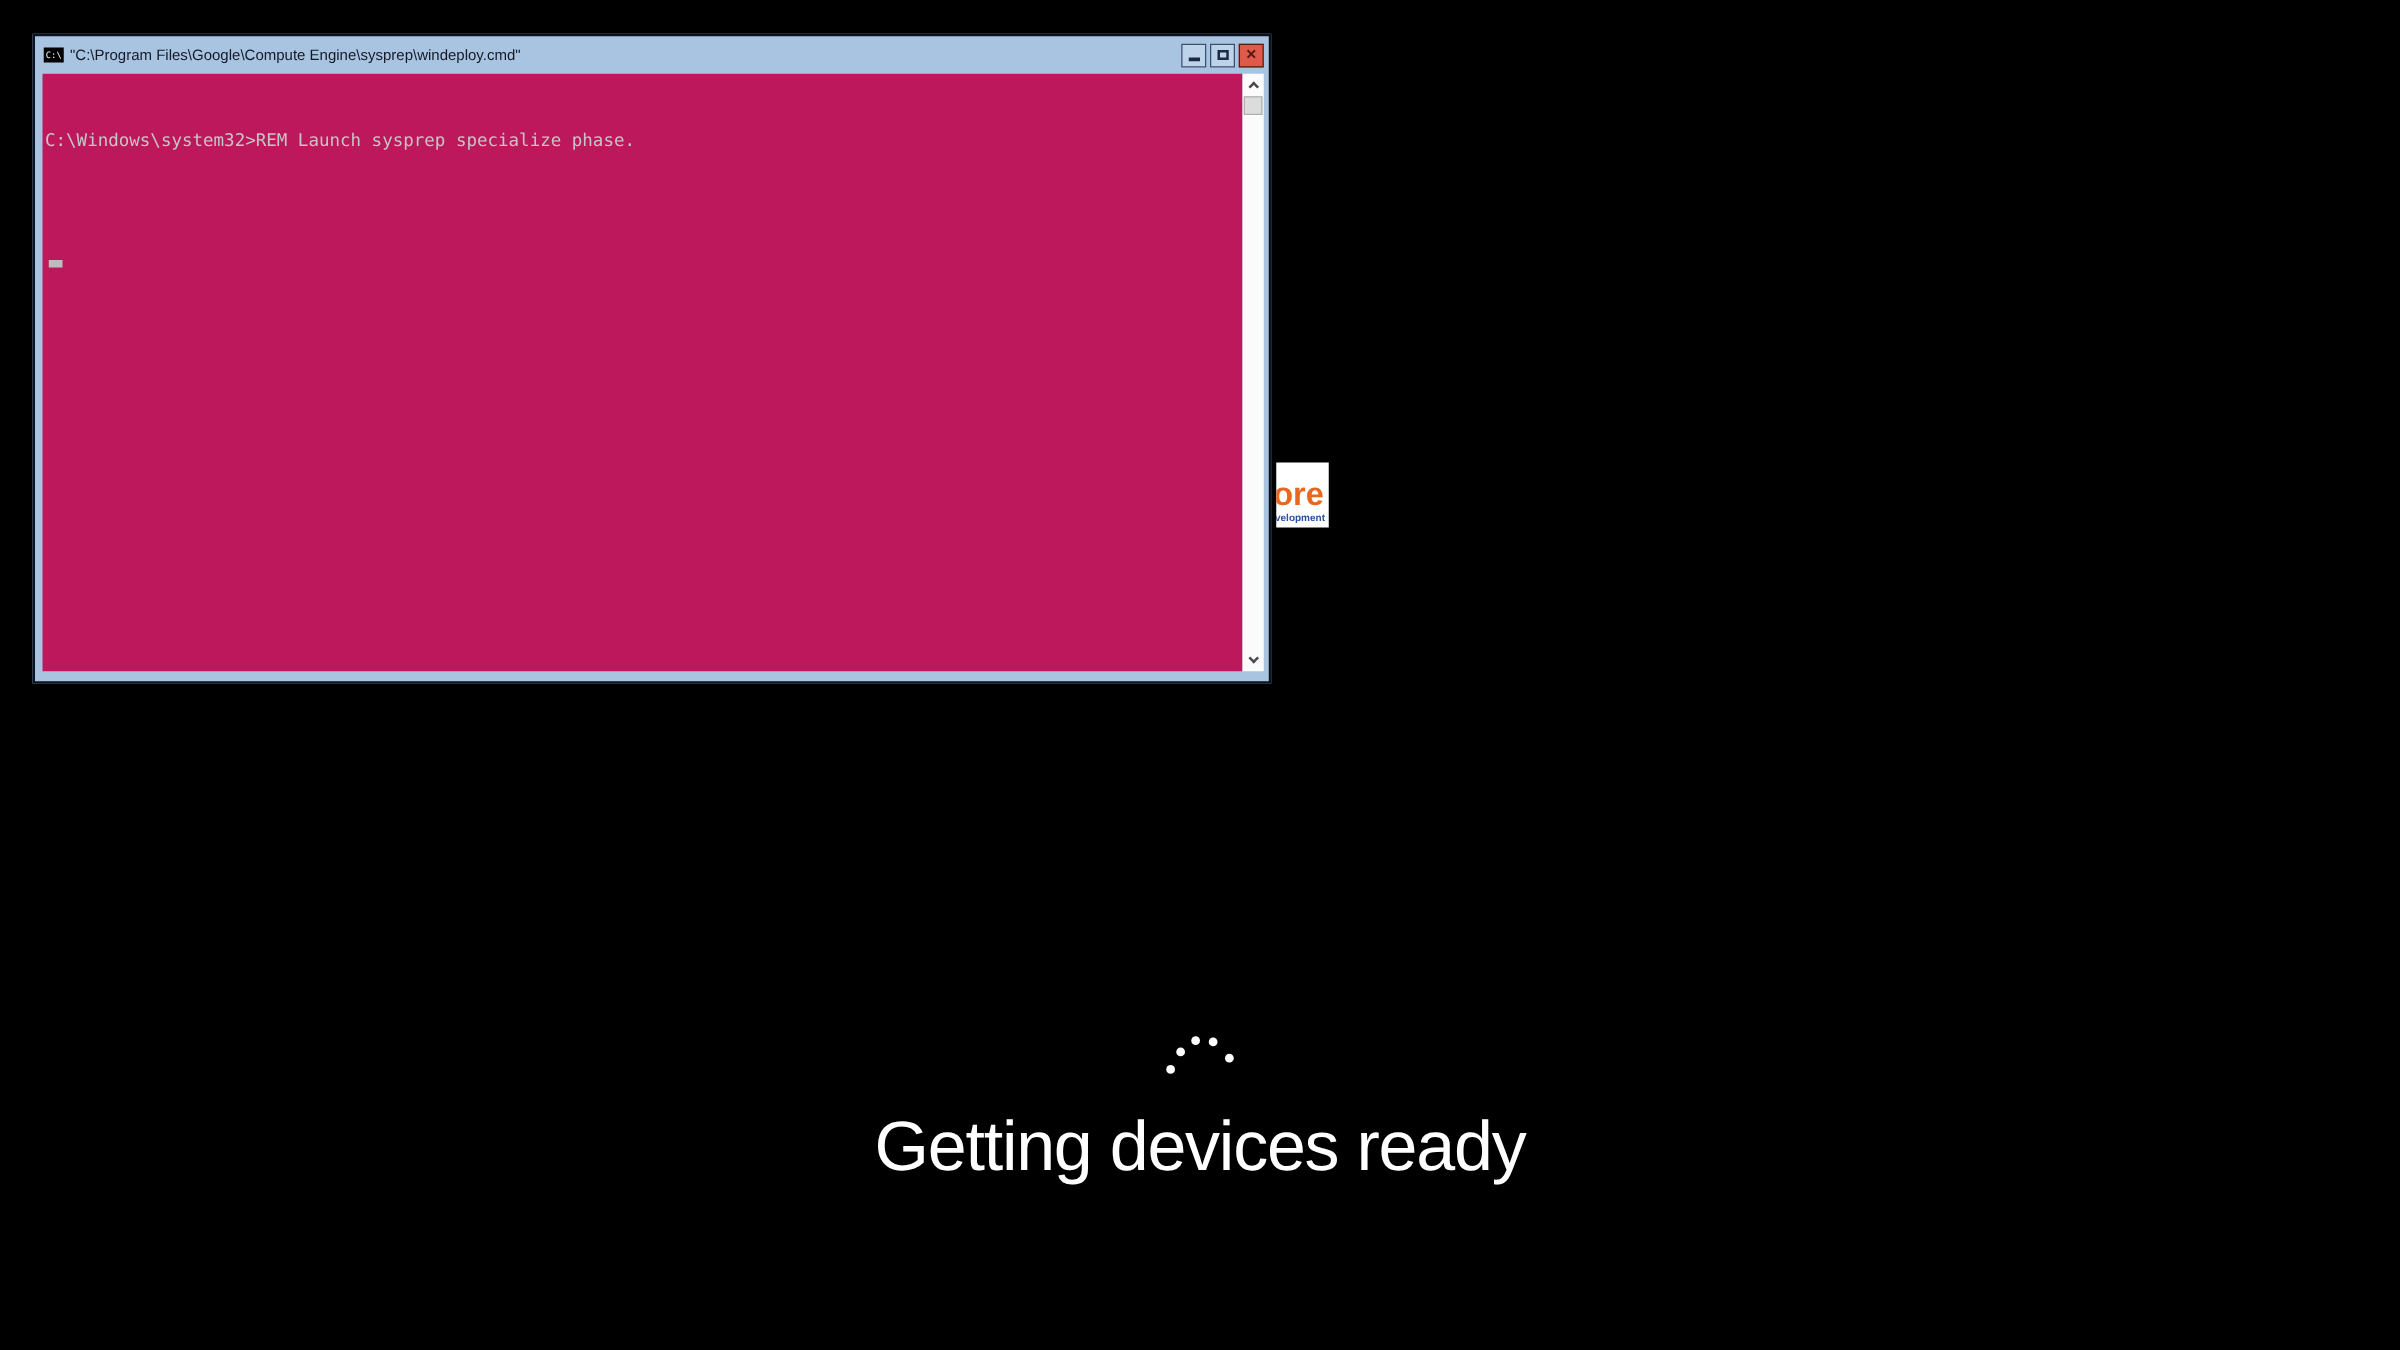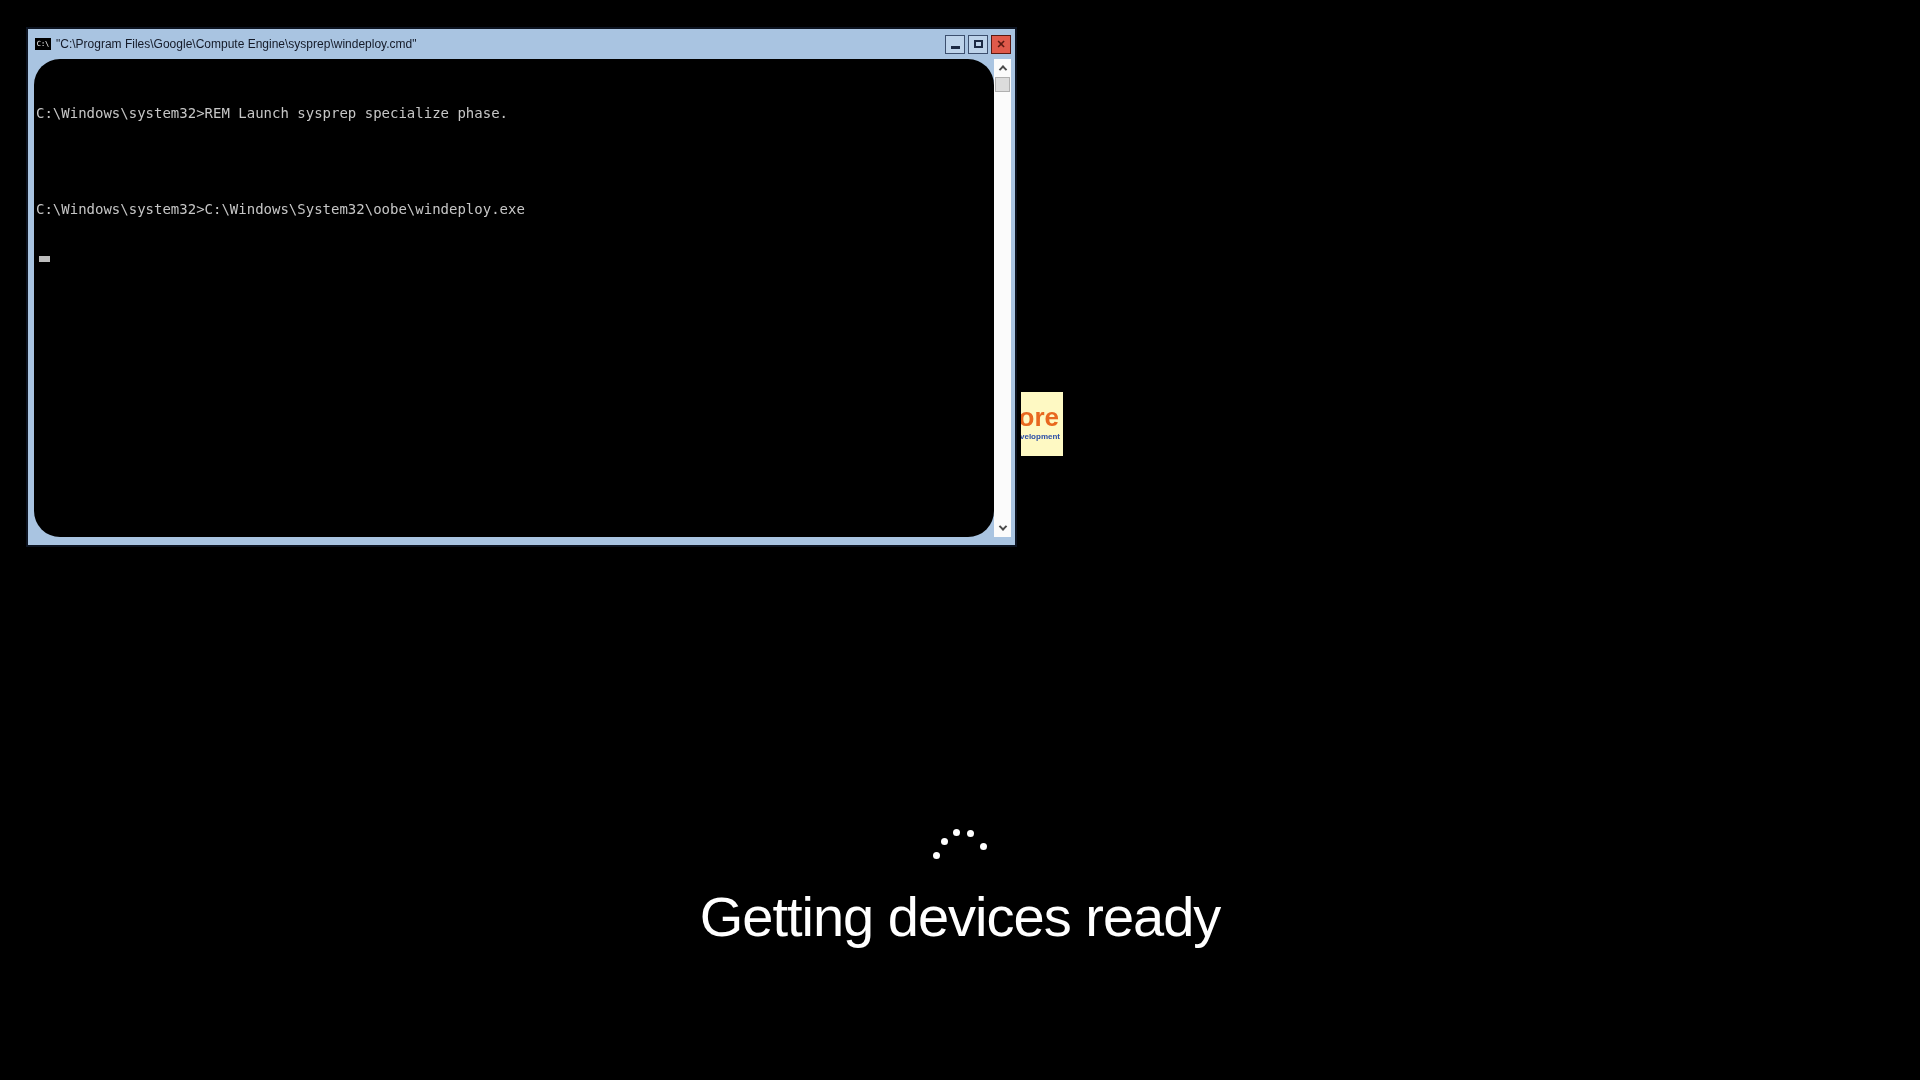--- a/index.html
+++ b/index.html
@@ -27,41 +27,41 @@
     width:20px; height:19px; background:#bdd3ea; border:1px solid #3c4f6e;
     display:flex; align-items:center; justify-content:center; cursor:default;
   }
   .glyph-min{ width:9px; height:3px; background:#1c2a44; margin-top:7px; }
   .glyph-max{ width:9px; height:8px; border:2px solid #1c2a44; }
   .win-btn.close{ background:#e05a4b; border-color:#5c1a12; }
   .glyph-close{ color:#5c1a12; font-weight:bold; font-size:11px; line-height:1; }
 
   .console-row{ display:flex; margin:0 4px 0 6px; height:478px; }
   .console{
-    flex:1; background:#000000; color:#c6c6c6; overflow:hidden;
+    flex:1; background:#be185d; color:#c6c6c6; overflow:hidden;
     font-family:"DejaVu Sans Mono","Liberation Mono",monospace;
-    font-size:14px; line-height:16px; padding:14px 0 0 2px; white-space:pre;border-radius:26px;
+    font-size:14px; line-height:16px; padding:14px 0 0 2px; white-space:pre;
   }
   .cline{ height:16px; }
   .console-cursor{ width:11px; height:6px; background:#bdbdbd; margin:7px 0 0 3px; }
 
   .scrollbar{ width:17px; background:#fbfbfb; position:relative; flex:0 0 auto; }
   .sb-btn{ position:absolute; left:0; right:0; height:17px;
            display:flex; align-items:center; justify-content:center; }
   .sb-up{ top:0; } .sb-down{ bottom:1px; }
   .chev{ width:6px; height:6px; border-left:2px solid #4a4a4a; border-top:2px solid #4a4a4a; }
   .sb-up .chev{ transform:rotate(45deg) translate(1px,1px); }
   .sb-down .chev{ transform:rotate(225deg) translate(1px,1px); }
   .sb-thumb{ position:absolute; top:18px; left:1px; right:1px; height:15px;
              background:#dcdcdc; border:1px solid #b0b0b0; }
 
   
   #logo-sliver{
-    position:absolute; left:1021px; top:392px; width:42px; height:64px;
-    background:#fef9c3; overflow:hidden;
+    position:absolute; left:1021px; top:370px; width:42px; height:52px;
+    background:#ffffff; overflow:hidden;
   }
   .logo-main{ position:absolute; right:4px; top:12px; white-space:nowrap;
               font-weight:bold; font-size:26px; line-height:1; color:#e8681f; }
   .logo-sub{ position:absolute; right:3px; top:40px; white-space:nowrap;
              font-size:8px; font-weight:bold; color:#2b4ea8;margin-left:24px; }
 
   
   #spinner{ position:absolute; left:930px; top:826px; width:60px; height:36px; }
   .dot{ position:absolute; width:7px; height:7px; border-radius:50%; background:#fff; }
   .d1{ left:3px;  top:26px; } .d2{ left:11px; top:12px; } .d3{ left:23px; top:3px; }
@@ -89,21 +89,20 @@
       <div class="win-btn close">
         <div class="glyph-close">✕</div>
       </div>
     </div>
   </div>
 
   <div class="console-row">
     <div class="console">
       <div class="cline">C:\Windows\system32&gt;REM Launch sysprep specialize phase.</div>
       <div class="cline"></div>
-      <div class="cline">C:\Windows\system32&gt;C:\Windows\System32\oobe\windeploy.exe</div>
       <div class="console-cursor"></div>
     </div>
     <div class="scrollbar">
       <div class="sb-btn sb-up">
         <div class="chev"></div>
       </div>
       <div class="sb-thumb"></div>
       <div class="sb-btn sb-down">
         <div class="chev"></div>
       </div>

